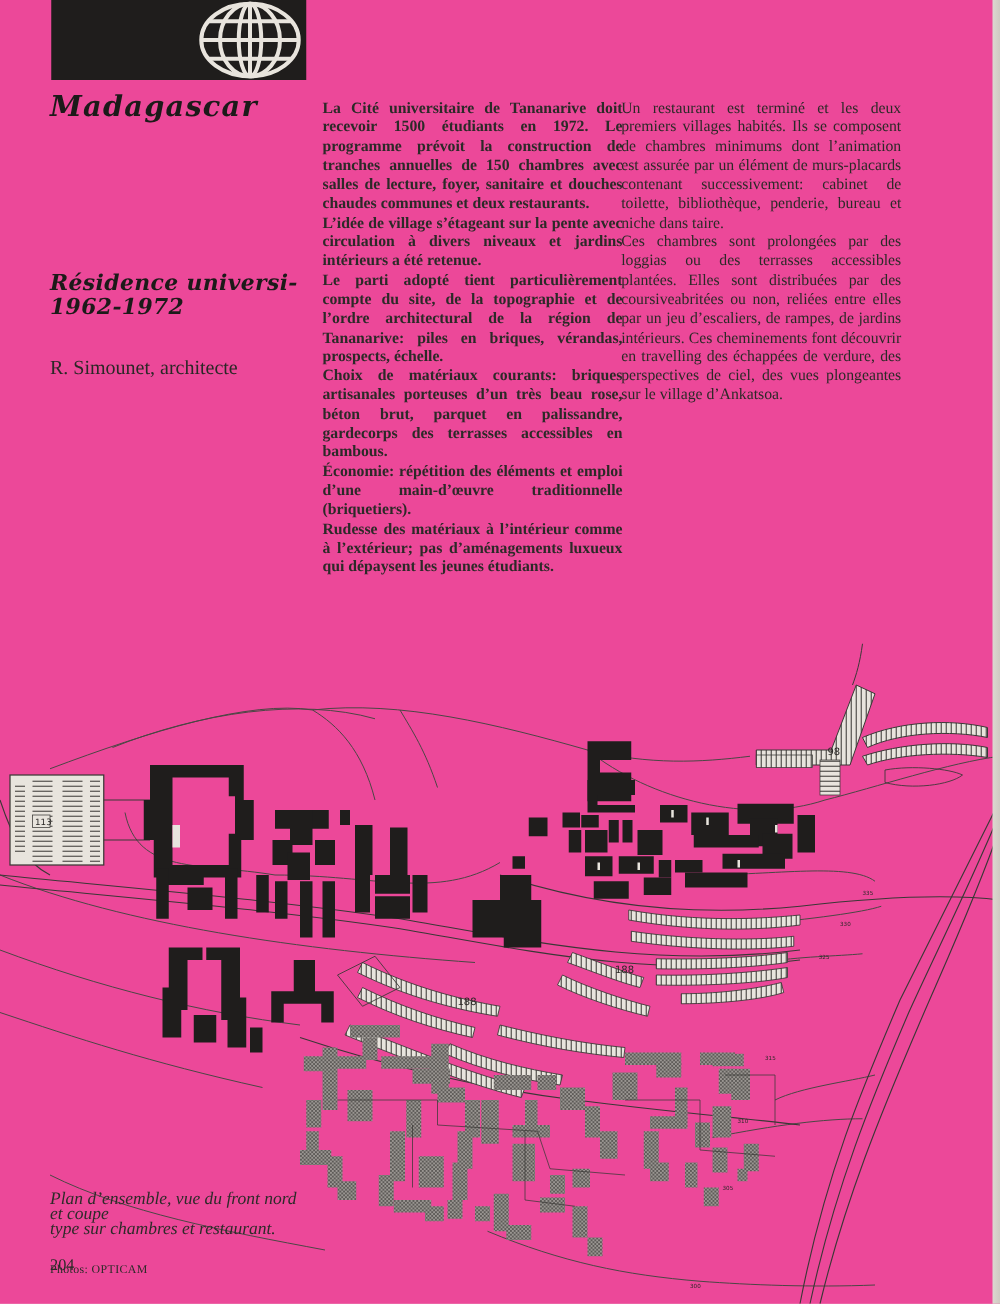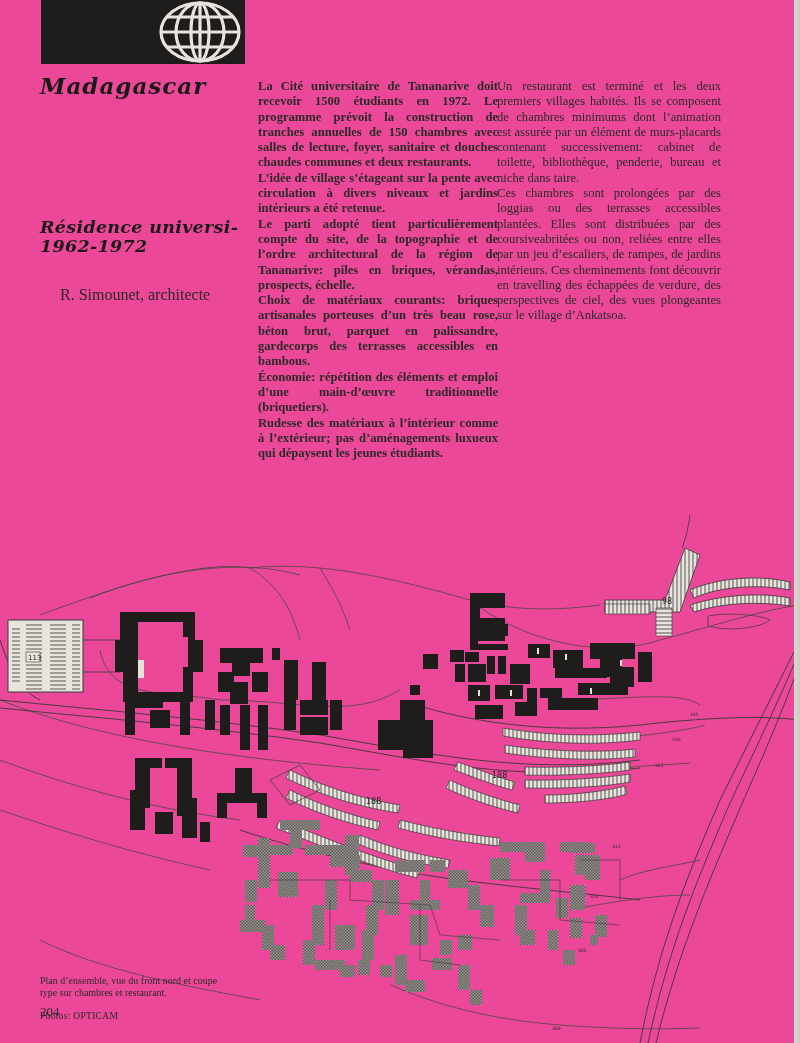--- a/index.html
+++ b/index.html
@@ -22,34 +22,34 @@
     font-size: 23px; letter-spacing: 1px; color: #1c1a19;
   }
   .subtitle {
     position: absolute; left: 40px; top: 218px; width: 200px;
     font-family: "DejaVu Serif", serif; font-style: italic; font-weight: bold;
     font-size: 17.5px; line-height: 19px; color: #1c1a19; letter-spacing: 0.3px;
   }
   .subtitle span { display: block; }
   .author {
     position: absolute; left: 40px; top: 286px;
-    font-size: 16px; color: #2a2826; margin-left: 20px;
+    font-size: 16px; color: #2a2826;
   }
   .col {
     position: absolute; top: 79px; width: 240px;
     font-size: 12.6px; line-height: 15.3px; text-align: justify;
     color: #2c2a28;
   }
   .col p { margin: 0; }
   .col1 { left: 258px; font-weight: bold; }
   .col2 { left: 497px; width: 224px; }
   .plan { position: absolute; left: 0; top: 500px; width: 800px; height: 543px; }
   .caption {
     position: absolute; left: 40px; top: 954px; width: 210px;
-    font-size: 10px; line-height: 12px; color: #2d2b29; margin-top: 21px;
+    font-style: italic; font-size: 14px; line-height: 12px; color: #2d2b29;
   }
   .caption span { display: block; }
   .credit { position: absolute; left: 40px; top: 987px; font-size: 9.5px; color: #2d2b29; letter-spacing: 0.3px; margin-top: 24px; }
   .pagenum { position: absolute; left: 40px; top: 1004px; font-size: 13px; color: #2d2b29; text-align: right; }
   .lbl { font-family: "DejaVu Sans", sans-serif; fill: #2a2826; }
 </style>
 </head>
 <body>
 
 <div class="page">

